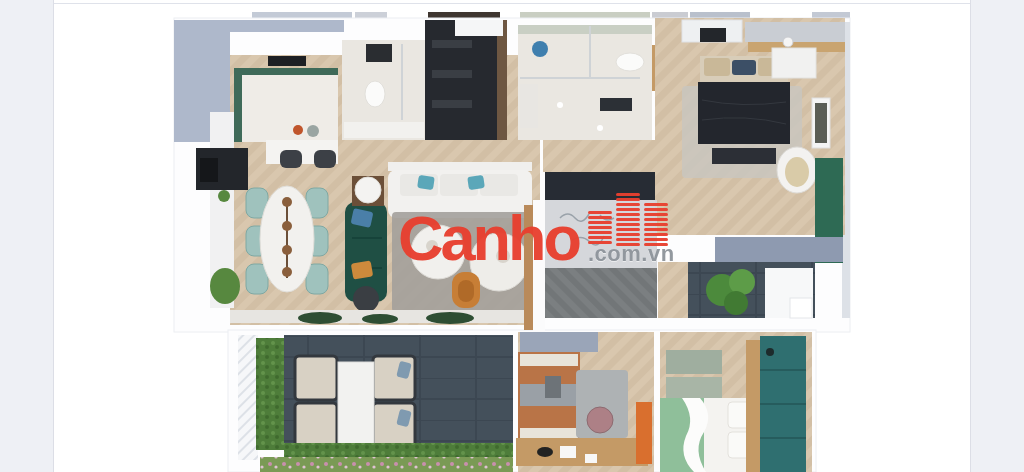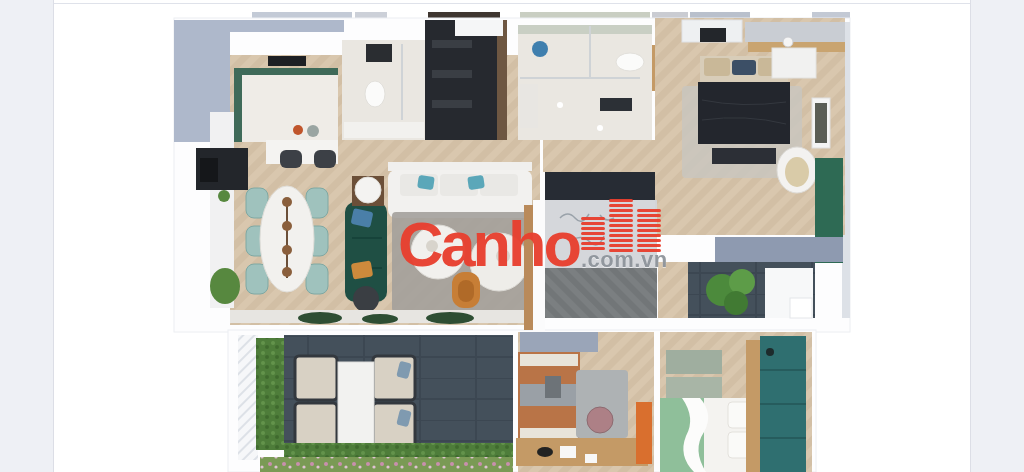--- a/index.html
+++ b/index.html
@@ -3,23 +3,23 @@
 <meta charset="utf-8">
 <style>
   html,body{margin:0;padding:0;background:#fff;}
   .stage{position:relative;width:1024px;height:472px;overflow:hidden;background:var(--content-white,#fff);font-family:"Liberation Sans",sans-serif;}
   .margin-strip{position:absolute;top:0;height:472px;background:var(--margin-gray,#eef0f5);}
   .margin-left{left:0;width:53px;border-right:1px solid #dcdee6;}
   .margin-right{left:970px;width:54px;border-left:1px solid #dcdee6;}
   .top-divider{position:absolute;left:0;top:3px;width:1024px;height:1px;background:var(--divider,#dfe2ea);}
   .plan-svg{position:absolute;left:0;top:0;}
   
-  .watermark{position:absolute;left:398px;top:197px;display:flex;align-items:flex-end;opacity:.96;z-index:5;}
+  .watermark{position:absolute;left:398px;top:191px;display:flex;align-items:flex-end;opacity:.96;z-index:5;}
   .wm-brand{font-size:63px;font-weight:800;letter-spacing:-3px;line-height:.82;color:var(--brand-red,#e8402f);}
-  .wm-right{display:flex;flex-direction:column;align-items:flex-start;margin-left:2px;}
+  .wm-right{display:flex;flex-direction:column;align-items:flex-start;margin-left:9px;}
   .wm-suffix{font-size:22px;font-weight:700;letter-spacing:.5px;line-height:1;margin-top:-4px;color:var(--suffix-gray,#8f959c);text-shadow:0 1px 0 rgba(255,255,255,.55);}
 </style>
 </head>
 <body>
 
 <div class="stage">
   <div class="top-divider"></div>
   <div class="margin-strip margin-left"></div>
   <div class="margin-strip margin-right"></div>
 

